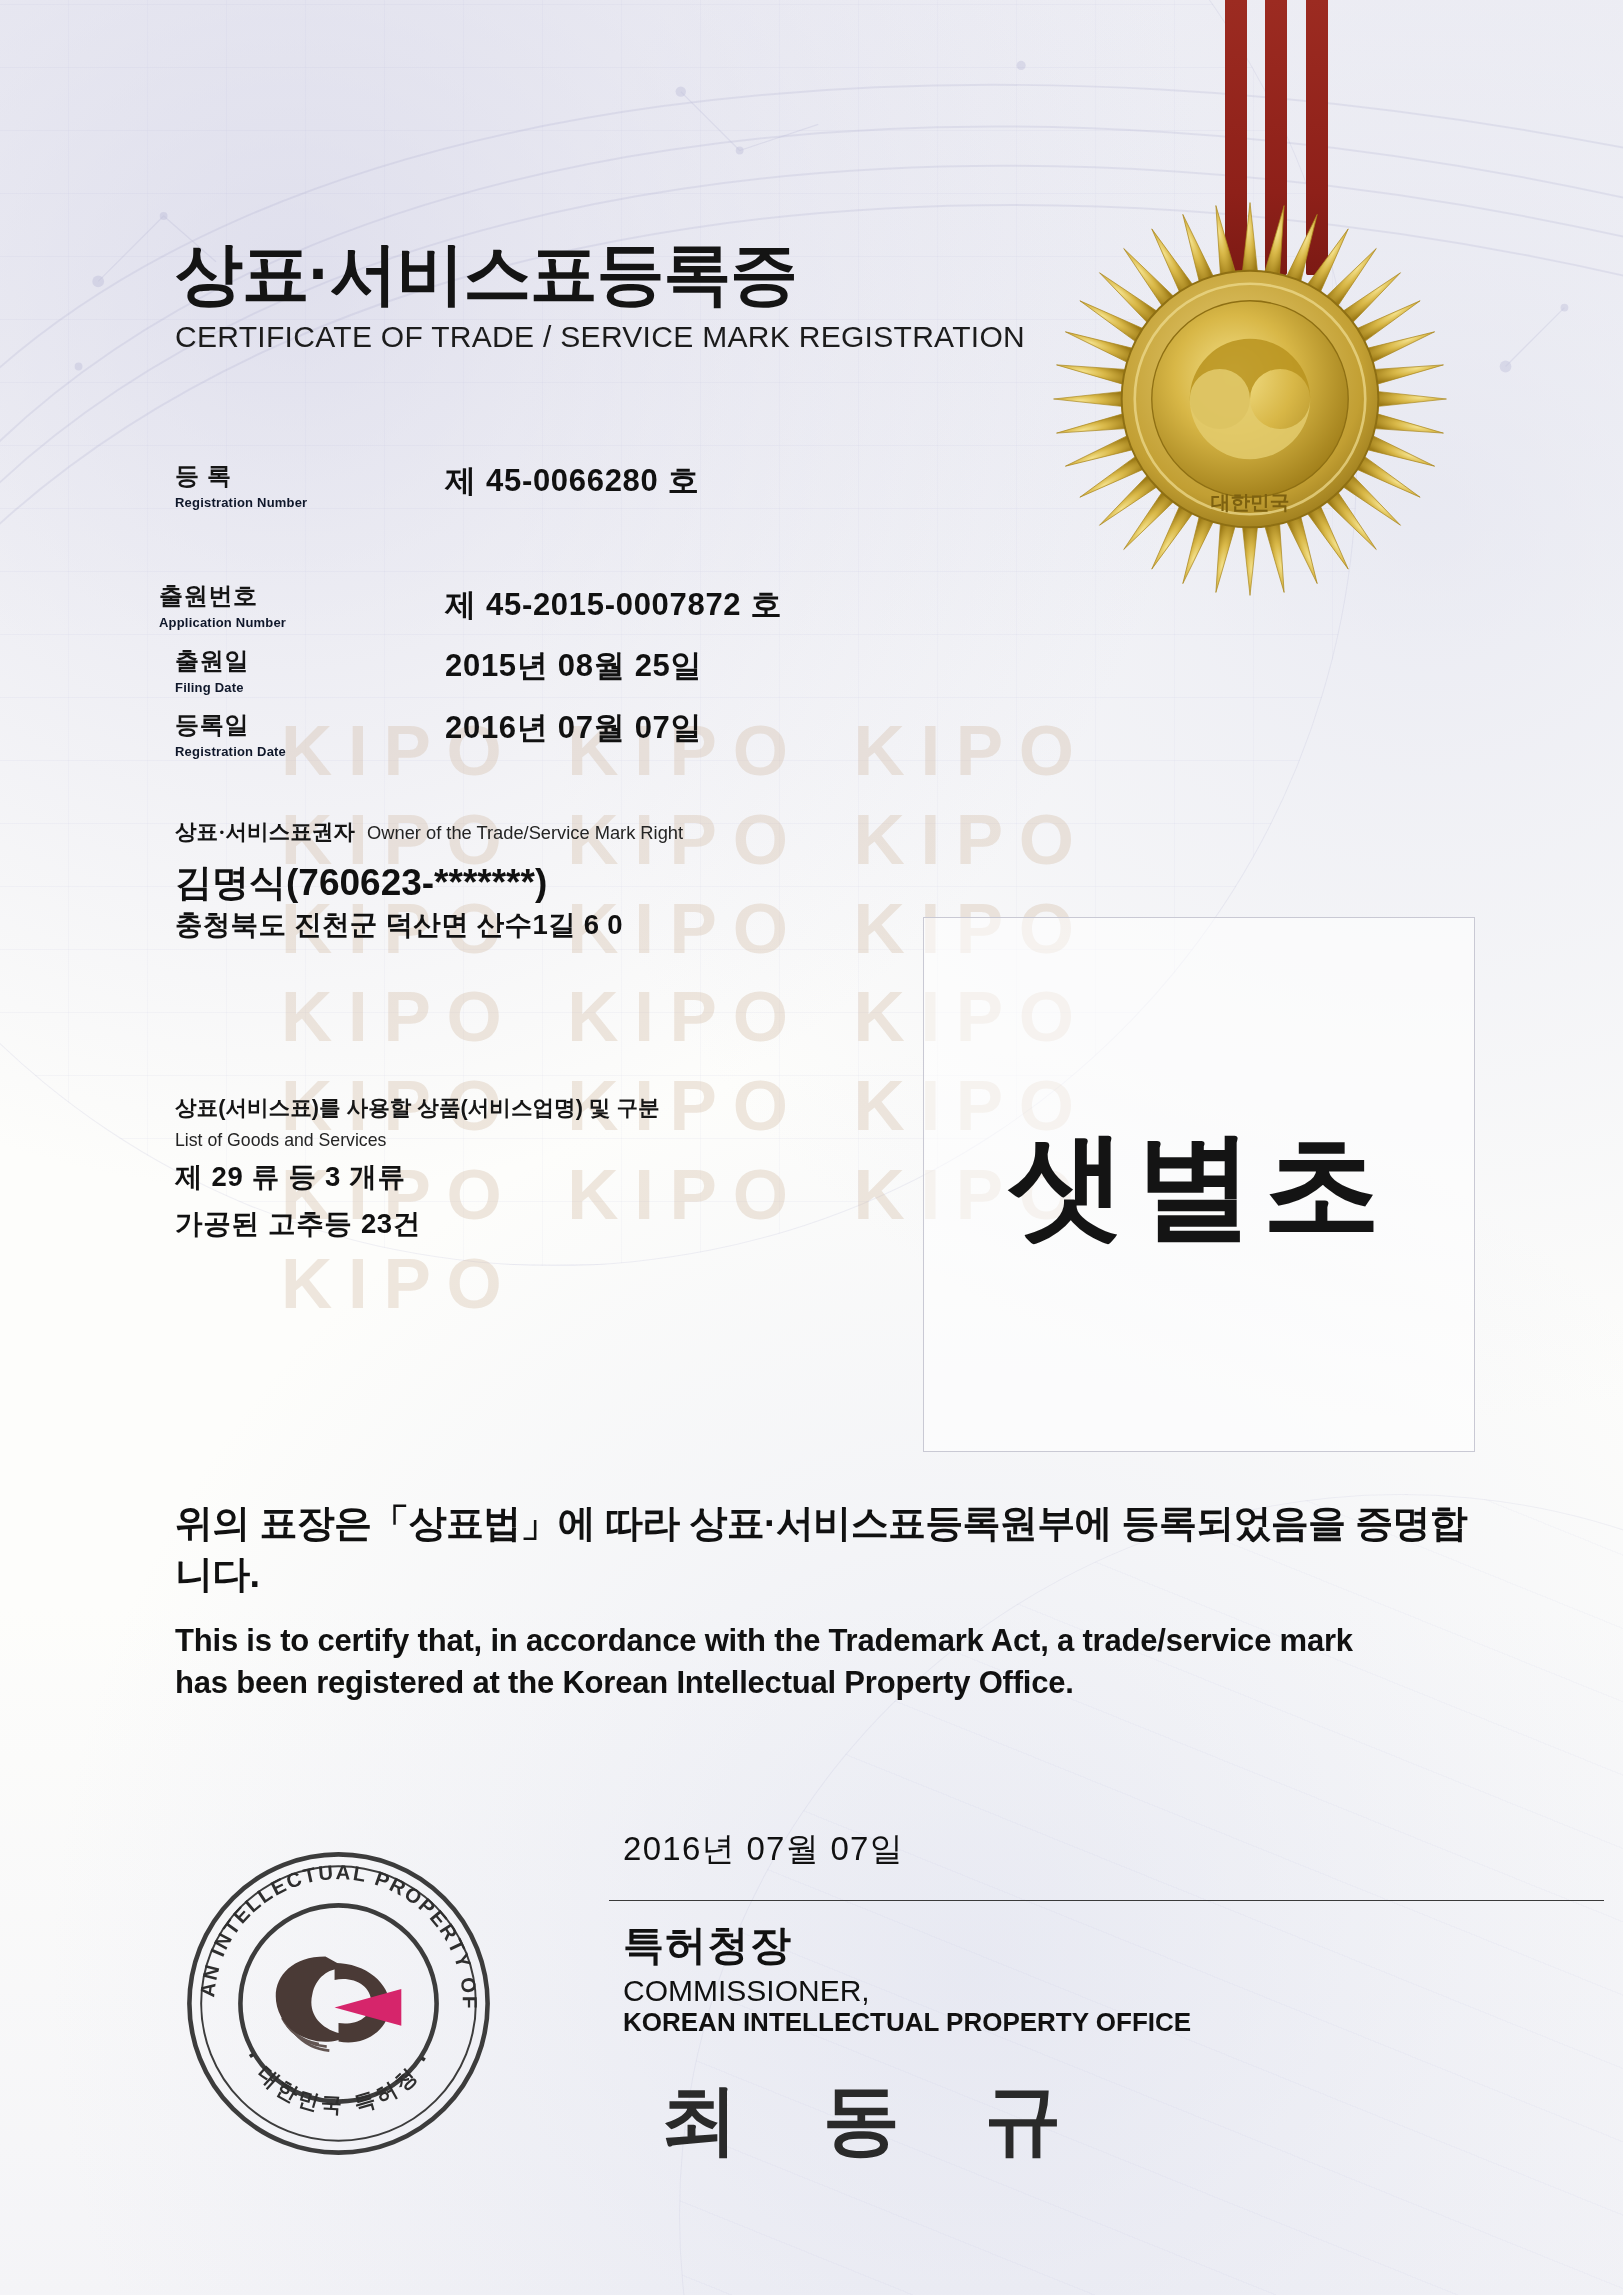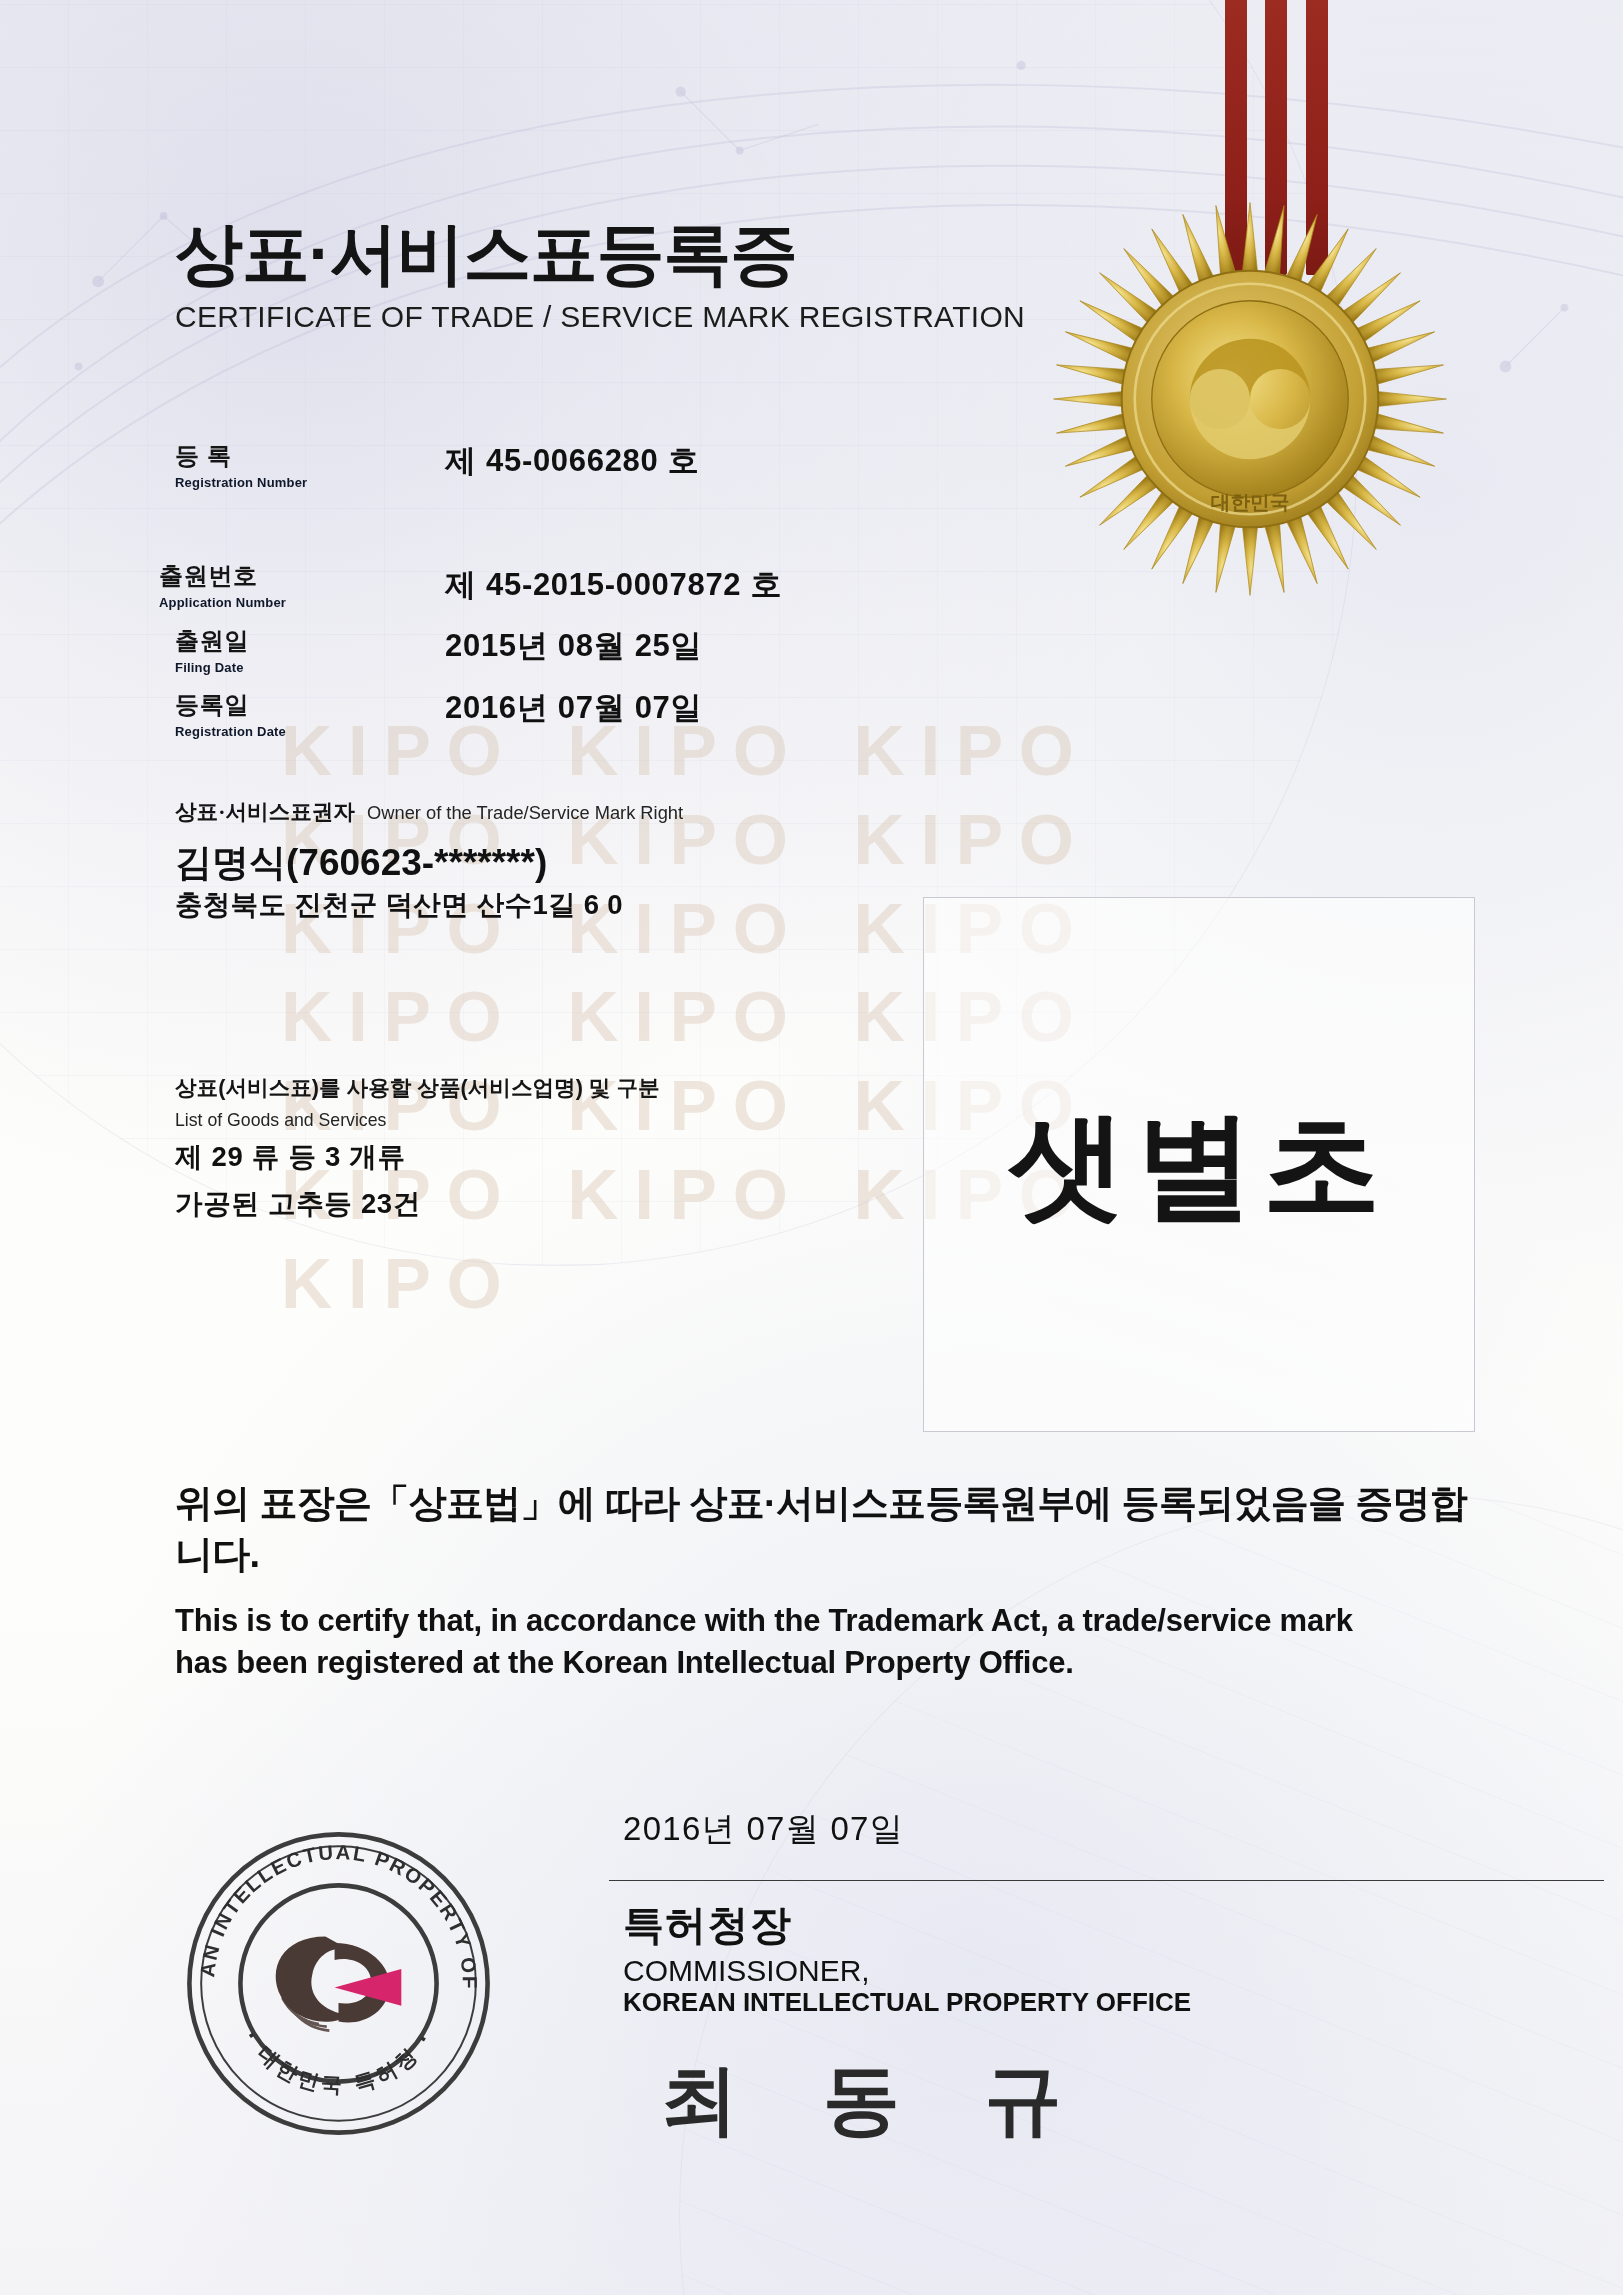--- a/index.html
+++ b/index.html
@@ -103,21 +103,21 @@
   
   .seal {
     position: absolute;
     left: 1047px;
     top: 196px;
     width: 406px;
     height: 406px;
   }
 
   
-  .content { position: absolute; inset: 0; }
+  .content { position: absolute; inset: 0; margin-top: 20px; }
 
   .title-ko {
     position: absolute;
     left: 175px;
     top: 209px;
     font-size: 68px;
     font-weight: bold;
     letter-spacing: -1.3px;
     color: #141414;
   }

